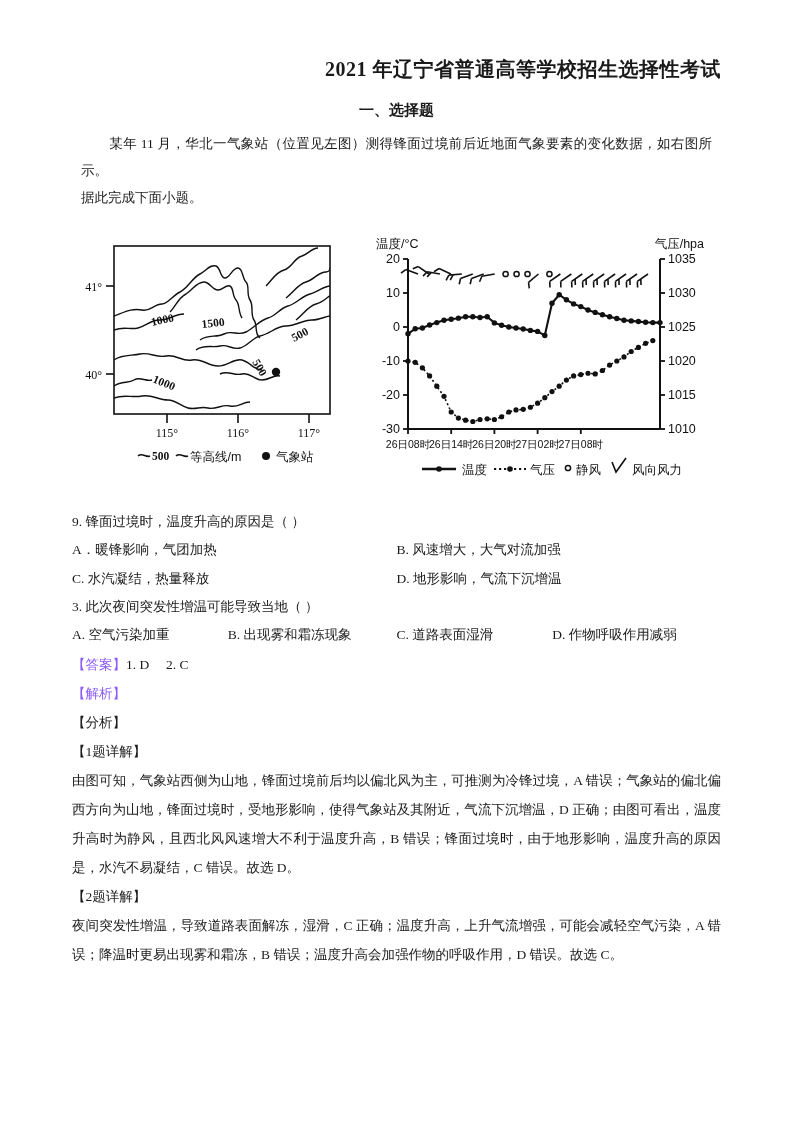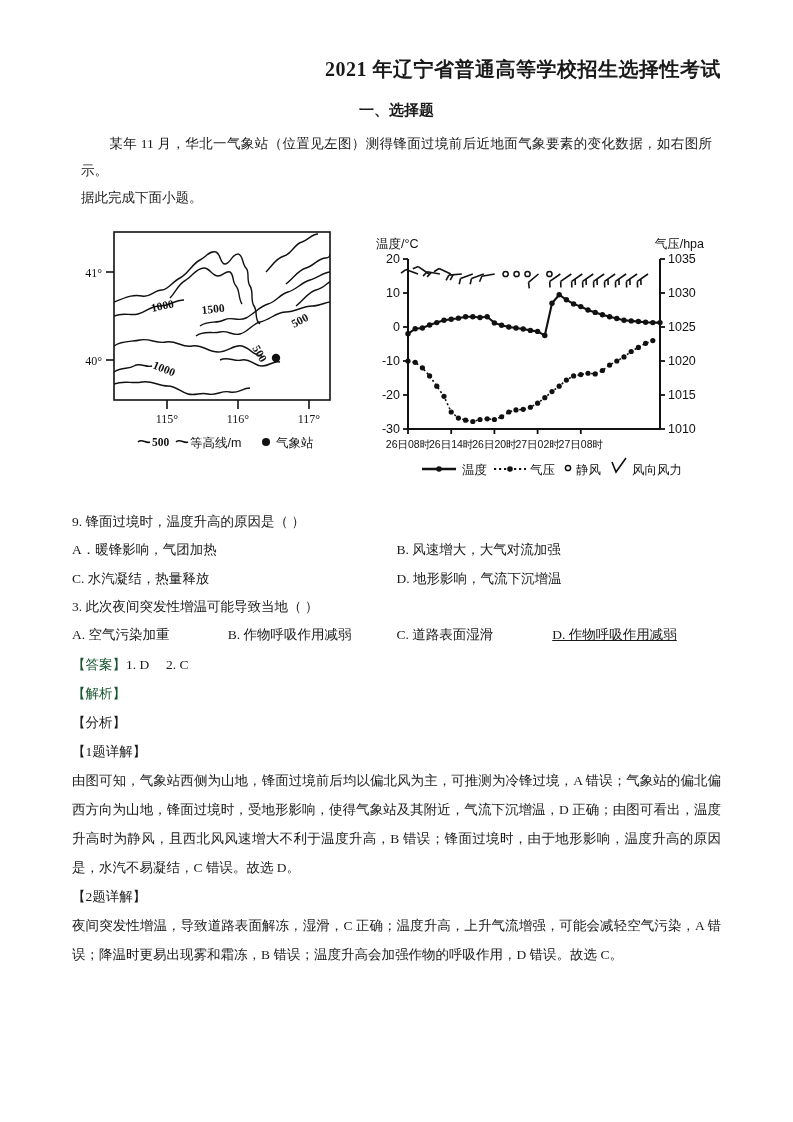--- a/index.html
+++ b/index.html
@@ -46,21 +46,21 @@
 
   
   .figures {
     position: relative;
     height: 262px;
     margin-top: 6px;
   }
   .fig-map {
     position: absolute;
     left: 8px;
-    top: 0;
+    top: 14px;
     width: 260px;
     height: 250px;
   }
   .fig-chart {
     position: absolute;
     left: 288px;
     top: 6px;
     width: 360px;
     height: 262px;
   }
@@ -73,28 +73,28 @@
   }
   .opt-row {
     display: flex;
     font-size: 13.5px;
     line-height: 2.1;
   }
   .opt-row.two > div { width: 50%; }
   .opt-row.four > div:nth-child(1) { width: 24%; }
   .opt-row.four > div:nth-child(2) { width: 26%; }
   .opt-row.four > div:nth-child(3) { width: 24%; }
-  .opt-row.four > div:nth-child(4) { width: 26%; text-decoration: underline; }
+  .opt-row.four > div:nth-child(4) { width: 26%; }
 
   
   .ans-line {
     font-size: 13.5px;
     line-height: 2.15;
   }
-  .tag-blue { color: #14532d; }
+  .tag-blue { color: #8b5cf6; }
   .para {
     font-size: 13.5px;
     line-height: 2.15;
     text-align: justify;
     margin: 0;
   }
 </style>
 </head>
 <body>
 
@@ -428,21 +428,21 @@
       <div>B. 风速增大，大气对流加强</div>
     </div>
     <div class="opt-row two">
       <div>C. 水汽凝结，热量释放</div>
       <div>D. 地形影响，气流下沉增温</div>
     </div>
 
     <div class="q-line">3. 此次夜间突发性增温可能导致当地（    ）</div>
     <div class="opt-row four">
       <div>A. 空气污染加重</div>
-      <div>B. 作物呼吸作用减弱</div>
+      <div>B. 出现雾和霜冻现象</div>
       <div>C. 道路表面湿滑</div>
       <div>D. 作物呼吸作用减弱</div>
     </div>
   </div>
 
   <div>
     <div class="ans-line">
       <span class="tag-blue">【答案】</span><span>1. D&nbsp;&nbsp;&nbsp;&nbsp;&nbsp;2. C</span>
     </div>
     <div class="ans-line tag-blue">【解析】</div>

